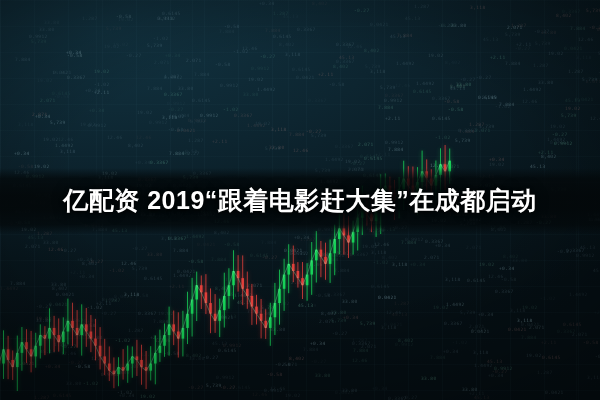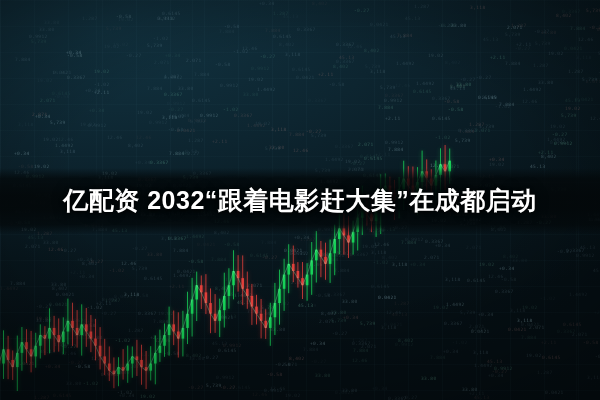--- a/index.html
+++ b/index.html
@@ -1043,14 +1043,14 @@
           <line x1="449.70" y1="148.51" x2="449.70" y2="183.79" stroke="#18d85a" stroke-width="0.9" opacity="0.85"></line>
           <rect x="448.40" y="160.68" width="2.60" height="10.68" fill="#18d85a" opacity="0.92"></rect>
         </g>
       <path id="trendline" fill="none" stroke="rgba(160,255,200,.30)" stroke-width="1" d="M-5.7,356.4L-1.1,363.5L3.5,349.3L8.1,360.0L12.7,367.1L17.3,352.9L21.9,342.2L26.5,349.3L31.1,356.4L35.7,345.7L40.3,335.1L44.9,338.6L49.5,327.9L54.1,335.1L58.7,342.2L63.3,331.5L67.9,320.8L72.5,327.9L77.1,335.1L81.7,324.4L86.3,331.5L90.9,338.6L95.5,345.7L100.1,356.4L104.7,363.5L109.3,370.6L113.9,374.2L118.5,367.1L123.1,370.6L127.7,363.5L132.3,356.4L136.9,360.0L141.5,367.1L146.1,370.6L150.7,363.5L155.3,352.9L159.9,345.7L164.5,335.1L169.1,324.4L173.7,331.5L178.3,338.6L182.9,327.9L187.5,313.7L192.1,299.5L196.7,285.2L201.3,292.4L205.9,303.0L210.5,313.7L215.1,320.8L219.7,310.1L224.3,295.9L228.9,285.2L233.5,271.0L238.1,278.1L242.7,288.8L247.3,295.9L251.9,306.6L256.5,313.7L261.1,320.8L265.7,327.9L270.3,317.3L274.9,303.0L279.5,288.8L284.1,274.6L288.7,263.9L293.3,271.0L297.9,278.1L302.5,285.2L307.1,274.6L311.7,260.3L316.3,249.6L320.9,256.8L325.5,263.9L330.1,253.2L334.7,239.0L339.3,228.3L343.9,235.4L348.5,242.5L353.1,231.9L357.7,217.6L362.3,206.9L366.9,214.1L371.5,221.2L376.1,210.5L380.7,196.3L385.3,185.6L389.9,192.7L394.5,199.8L399.1,189.1L403.7,178.5L408.3,185.6L412.9,192.7L417.5,182.0L422.1,171.4L426.7,178.5L431.3,185.6L435.9,174.9L440.5,164.2L445.1,171.4L449.7,160.7"></path>
     </svg>
   </div>
 
   <div class="bg-vign"></div>
   <div class="band"></div>
 
-  <div class="headline">亿配资 2032“跟着电影赶大集”在成都启动</div>
+  <div class="headline">亿配资 2019“跟着电影赶大集”在成都启动</div>
 </div>
 
 </body></html>

